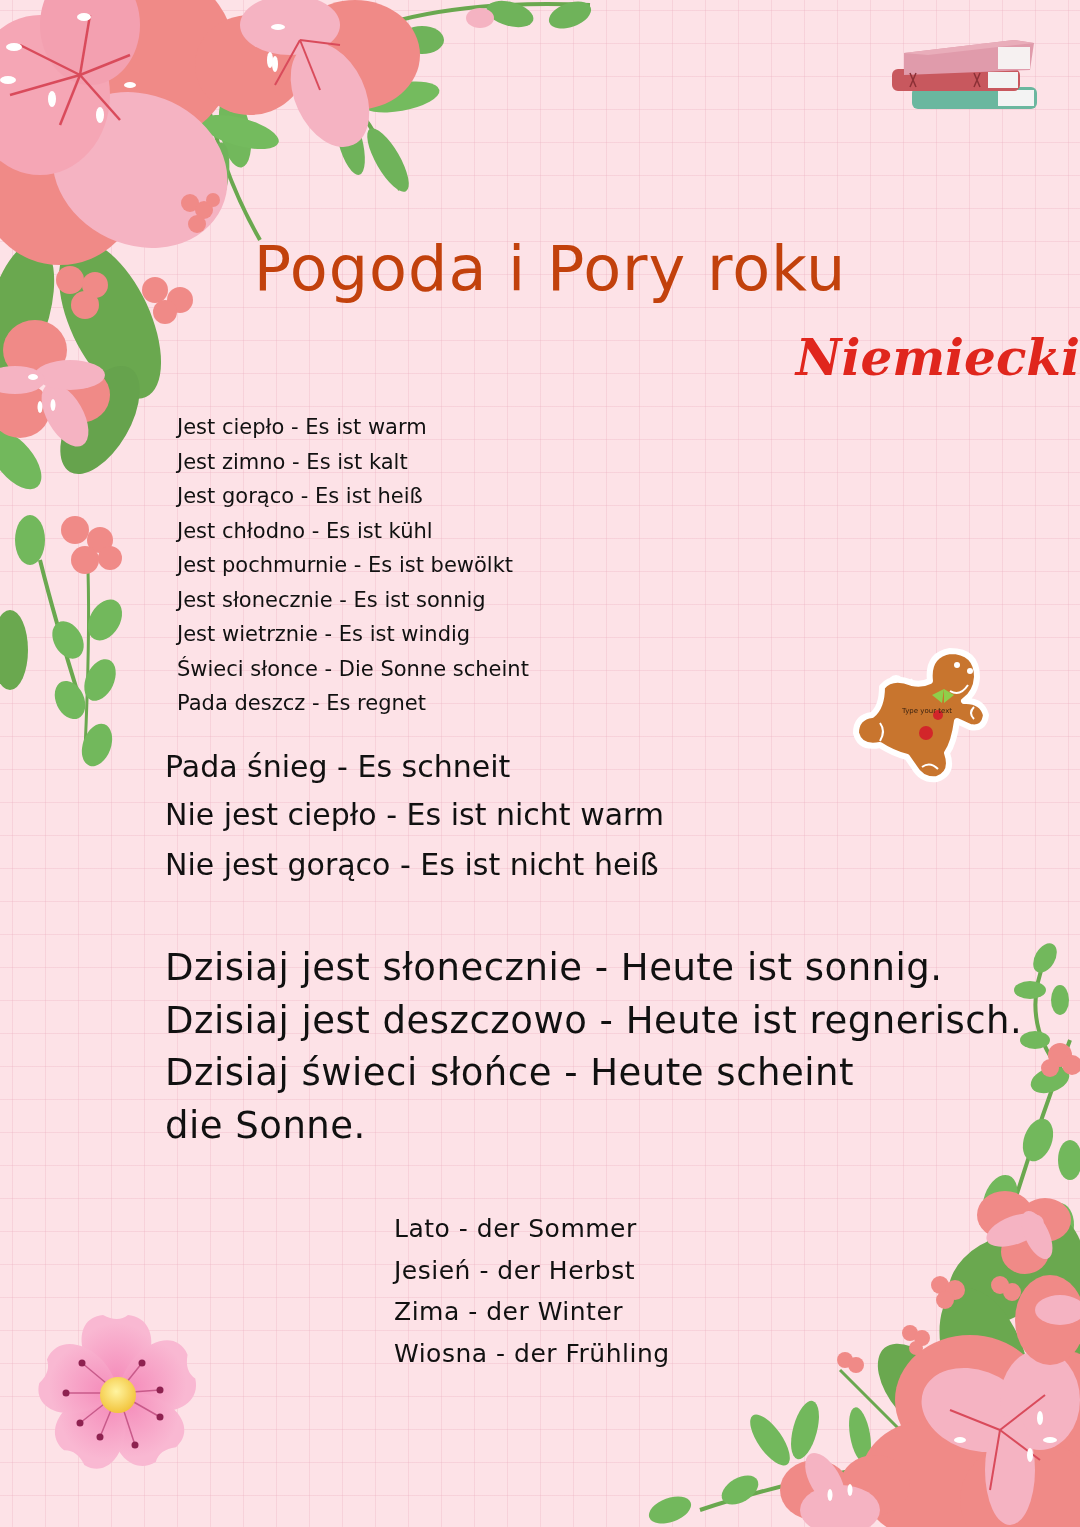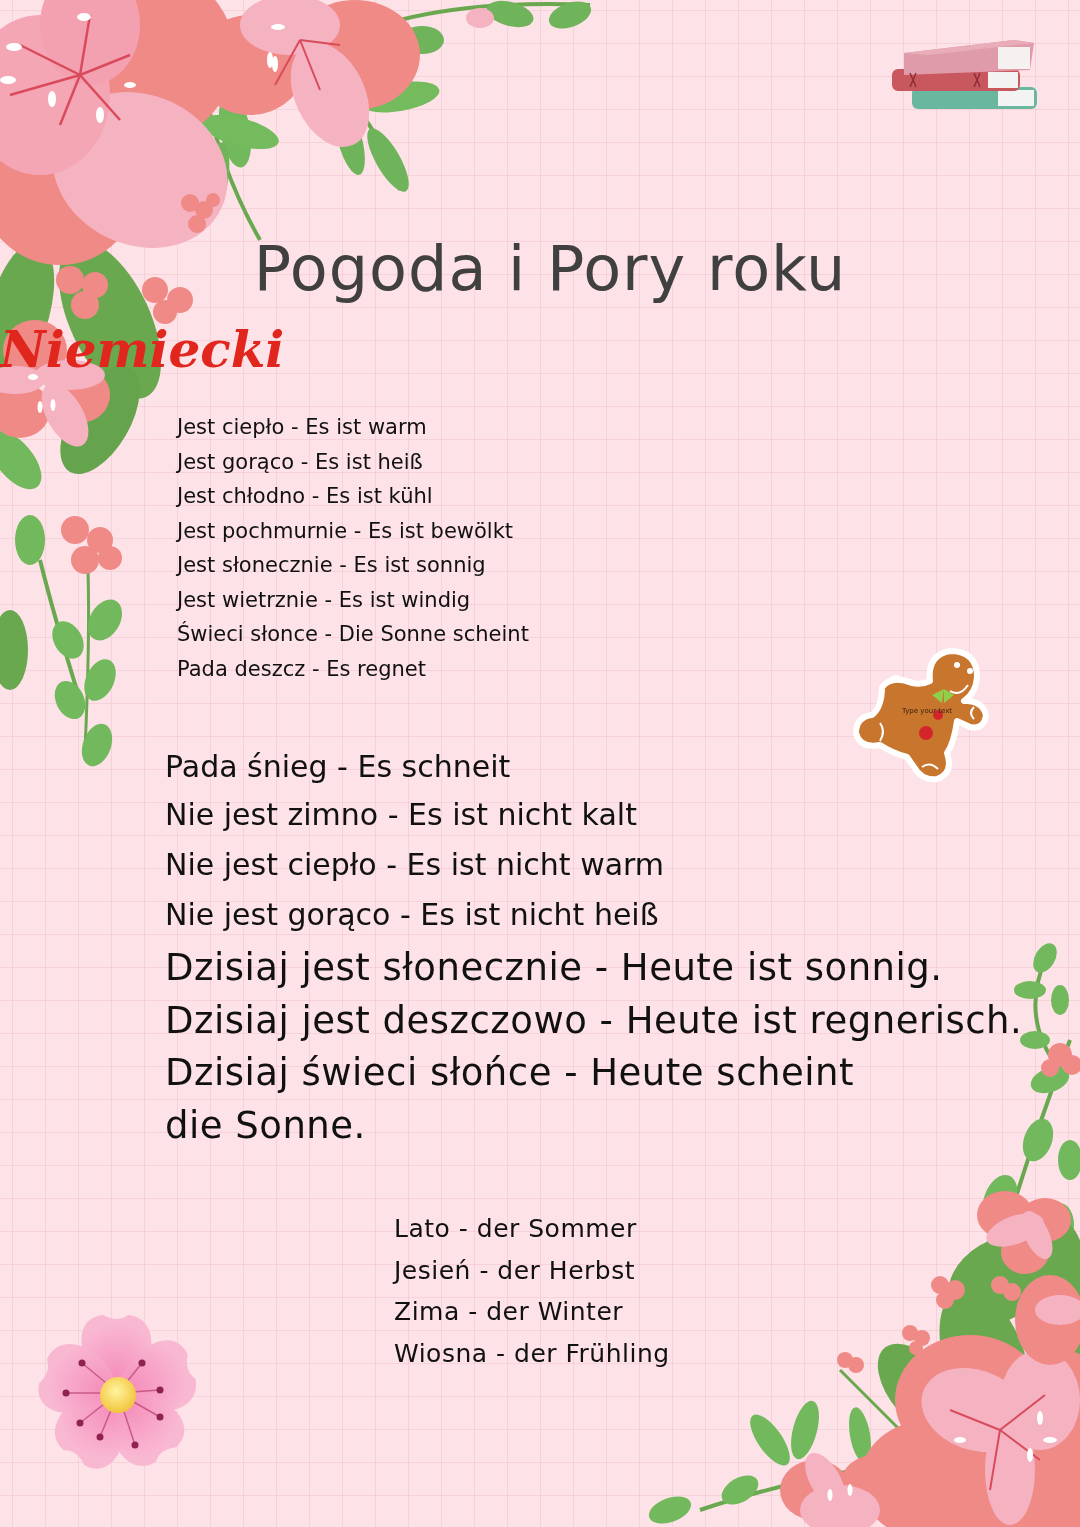--- a/index.html
+++ b/index.html
@@ -11,26 +11,26 @@
         linear-gradient(to bottom, rgba(236,180,195,0.35) 1px, transparent 1px);
       background-size: 33px 33px;
       background-position: 12px 10px;
       font-family: "DejaVu Sans", sans-serif;
       color: #111;
     }
     .deco { position: absolute; }
     .title {
       position: absolute; left: 0; width: 1080px; top: 232px;
       text-align: center; font-size: 62px; letter-spacing: 1px;
-      font-family: "DejaVu Sans", sans-serif; color: #404040;
+      font-family: "DejaVu Sans", sans-serif; color: #c2410c;
       padding-left: 20px; box-sizing: border-box;
     }
     .subtitle {
-      position: absolute; left: 0; width: 1080px; top: 320px;
-      text-align: left; font-size: 50px; font-style: italic; font-weight: bold;
+      position: absolute; left: 0; width: 1080px; top: 328px;
+      text-align: right; font-size: 50px; font-style: italic; font-weight: bold;
       font-family: "DejaVu Serif", serif; color: #e0261d;
       padding-left: 0px; box-sizing: border-box;
     }
     .list-small { position: absolute; left: 165px; top: 398px; margin: 12px; padding: 0; list-style: none; }
     .list-small li { font-size: 21px; height: 34.5px; line-height: 34.5px; white-space: nowrap; }
     .list-large { position: absolute; left: 165px; top: 742px; margin: 0; padding: 0; list-style: none; }
     .list-large li { font-size: 30px; line-height: 50px; height: 50px; white-space: nowrap; }
     .list-large li:nth-child(2) { margin-top: -2px; }
     .list-xl { position: absolute; left: 165px; top: 942px; margin: 0; padding: 0; list-style: none; }
     .list-xl li { font-size: 37px; line-height: 52.5px; height: 52.5px; white-space: nowrap; letter-spacing: 0.5px; }
@@ -157,32 +157,32 @@
       <path d="M22 38 L28 52 M28 38 L22 52"></path>
       <path d="M86 38 L92 52 M92 38 L86 52"></path>
     </g>
 </svg>
 
 <div class="title">Pogoda i Pory roku</div>
 <div class="subtitle">Niemiecki</div>
 
 <ul class="list-small">
   <li>Jest ciepło - Es ist warm</li>
+  <li>Jest zimno - Es ist kalt</li>
   <li>Jest gorąco - Es ist heiß</li>
   <li>Jest chłodno - Es ist kühl</li>
   <li>Jest pochmurnie - Es ist bewölkt</li>
   <li>Jest słonecznie - Es ist sonnig</li>
   <li>Jest wietrznie - Es ist windig</li>
   <li>Świeci słonce - Die Sonne scheint</li>
   <li>Pada deszcz - Es regnet</li>
 </ul>
 
 <ul class="list-large">
   <li>Pada śnieg - Es schneit</li>
-  <li>Nie jest zimno - Es ist nicht kalt</li>
   <li>Nie jest ciepło - Es ist nicht warm</li>
   <li>Nie jest gorąco - Es ist nicht heiß</li>
 </ul>
 
 <ul class="list-xl">
   <li>Dzisiaj jest słonecznie - Heute ist sonnig.</li>
   <li>Dzisiaj jest deszczowo - Heute ist regnerisch.</li>
   <li>Dzisiaj świeci słońce - Heute scheint</li>
   <li>die Sonne.</li>
 </ul>

